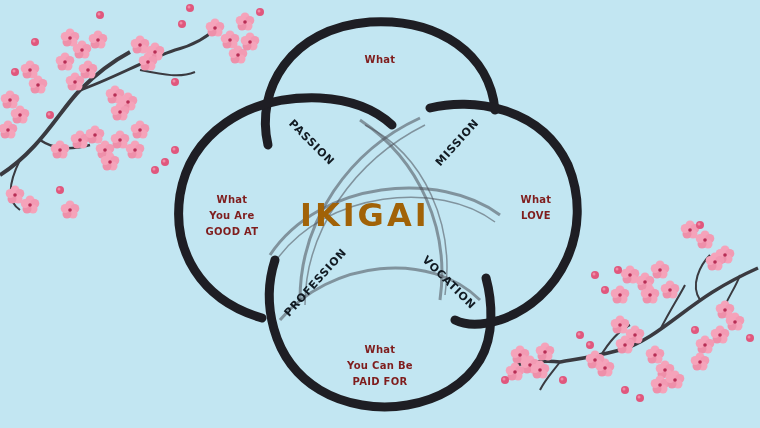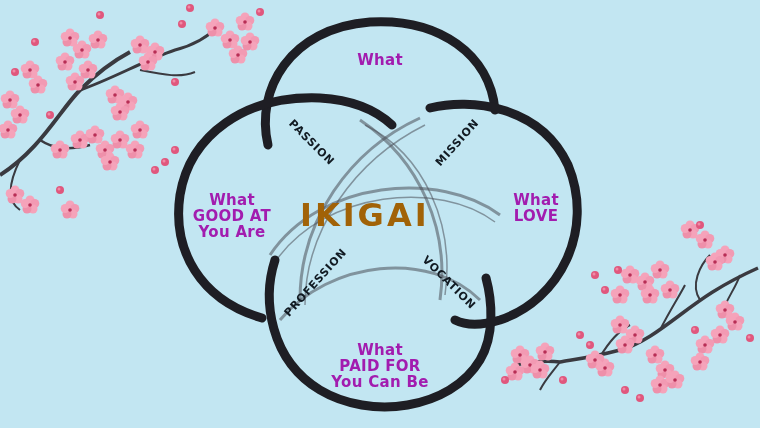--- a/index.html
+++ b/index.html
@@ -1,18 +1,18 @@
 <!DOCTYPE html>
 <html><head>
 <meta charset="utf-8">
 <style>
   html, body { margin:0; padding:0; }
   body { width:760px; height:428px; overflow:hidden; background:#c2e6f2; position:relative; font-family:"DejaVu Sans", sans-serif; }
   #stage { position:absolute; left:0; top:0; width:760px; height:428px; }
-  .lbl { position:absolute; color:#a21caf; font-weight:bold; text-align:center; font-size:15px; line-height:16px; letter-spacing:0.3px; }
+  .lbl { position:absolute; color:#7f1d1d; font-weight:bold; text-align:center; font-size:10px; line-height:16px; letter-spacing:0.3px; }
   .lbl span { display:block; }
   .overlap { position:absolute; color:#111a22; font-weight:bold; font-size:11px; letter-spacing:0.8px; transform-origin:center center; white-space:nowrap; }
   .center { position:absolute; font-weight:bold; font-size:32px; letter-spacing:3px; color:#a16207; }
 </style>
 </head>
 <body>
 
 <div id="stage">
   <svg width="760" height="428" viewBox="0 0 760 428" style="position:absolute;left:0;top:0">
     <defs>
@@ -153,31 +153,31 @@
       <path d="M430,108 C470,98 540,105 568,165 C595,230 560,300 500,320 C480,326 465,325 455,320" stroke-width="9"></path>
       <path d="M275,260 C262,300 270,360 320,390 C370,420 450,410 480,360 C495,335 492,300 486,278" stroke-width="9"></path>
     </g>
   </svg>
 
   <div class="lbl" style="left:318px;top:52px;width:124px;">
     <span>What</span>
   </div>
   <div class="lbl" style="left:184px;top:192px;width:96px;">
     <span>What</span>
+    <span>You Are</span>
     <span>GOOD AT</span>
-    <span>You Are</span>
   </div>
   <div class="lbl" style="left:484px;top:192px;width:104px;">
     <span>What</span>
     <span>LOVE</span>
   </div>
   <div class="lbl" style="left:318px;top:342px;width:124px;">
     <span>What</span>
+    <span>You Can Be</span>
     <span>PAID FOR</span>
-    <span>You Can Be</span>
   </div>
 
   <div class="overlap" style="left:282px;top:136px;transform:rotate(45deg);">PASSION</div>
   <div class="overlap" style="left:428px;top:136px;transform:rotate(-48deg);">MISSION</div>
   <div class="overlap" style="left:272px;top:276px;transform:rotate(-48deg);">PROFESSION</div>
   <div class="overlap" style="left:414px;top:276px;transform:rotate(45deg);">VOCATION</div>
 
   <div class="center" style="left:300px;top:196px;">IKIGAI</div>
 </div>
 

